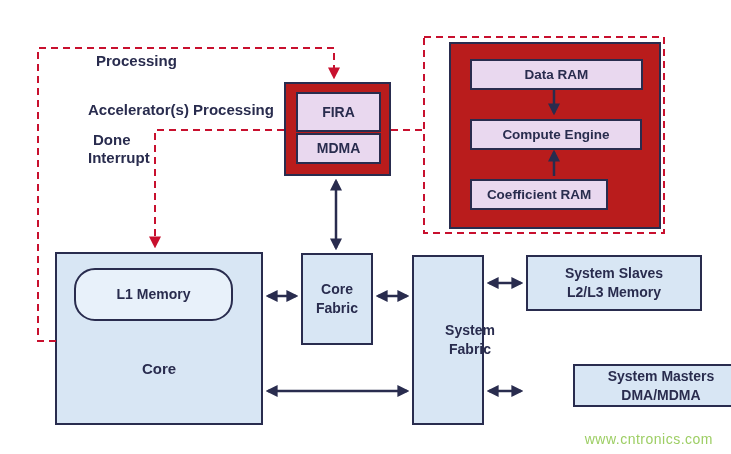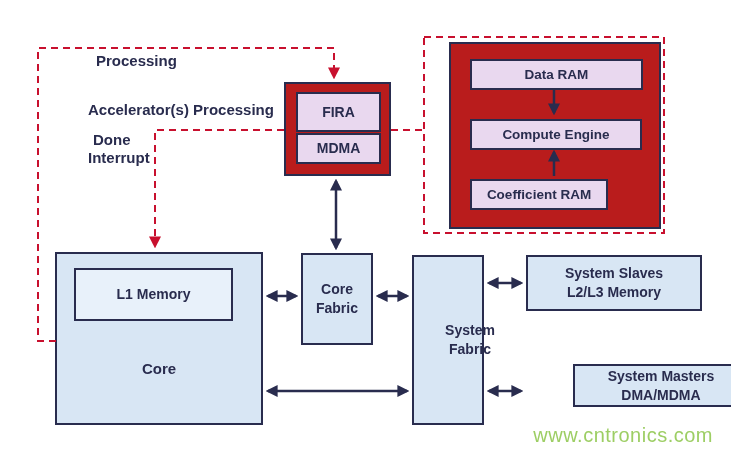--- a/index.html
+++ b/index.html
@@ -1,28 +1,28 @@
 <!DOCTYPE html>
 <html><head>
 <meta charset="utf-8">
 <style>
   html,body{margin:0;padding:0;background:#ffffff;}
   .canvas{position:relative;width:731px;height:454px;background:#ffffff;font-family:"Liberation Sans",sans-serif;overflow:hidden;}
   .box{position:absolute;border:2px solid #292c4e;color:#292c4e;font-weight:bold;box-sizing:border-box;
        display:flex;align-items:center;justify-content:center;flex-direction:column;text-align:center;}
   .fill-blue{background:#d8e6f4;}
-  .fill-blue-light{background:#e8f1fa;}
+  .fill-blue-light{background:#e8f1fa;border-radius:21px;}
   .fill-purple{background:#b91c1c;}
   .fill-lavender{background:#e9d8ef;}
   .label-14{font-size:14px;line-height:19px;}
   .label-13{font-size:13.5px;line-height:18px;}
   .annotation{position:absolute;color:#292c4e;font-weight:bold;font-size:15px;white-space:nowrap;}
   .core-label{position:absolute;left:0;right:0;top:106px;text-align:center;font-size:15px;color:#292c4e;font-weight:bold;}
   .wires{position:absolute;left:0;top:0;pointer-events:none;}
-  .watermark{position:absolute;right:18px;bottom:7px;font-size:20px;color:#9dce64;letter-spacing:.5px;}
+  .watermark{position:absolute;right:18px;bottom:7px;font-size:14px;color:#9dce64;letter-spacing:.5px;}
 </style>
 </head>
 <body>
 
 <div class="canvas">
 
   <div class="annotation" style="left:96px;top:52px;">Processing</div>
   <div class="annotation" style="left:88px;top:101px;">Accelerator(s) Processing</div>
   <div class="annotation" style="left:93px;top:125px;margin-top:6px;">Done</div>
   <div class="annotation" style="left:88px;top:149px;">Interrupt</div>

